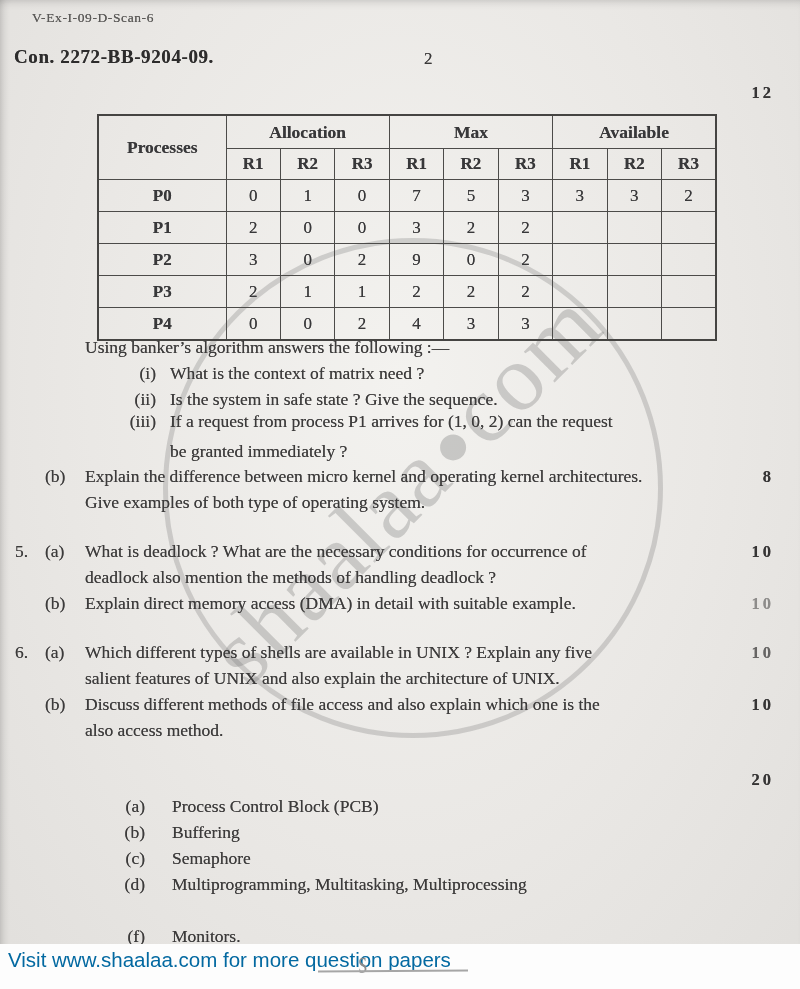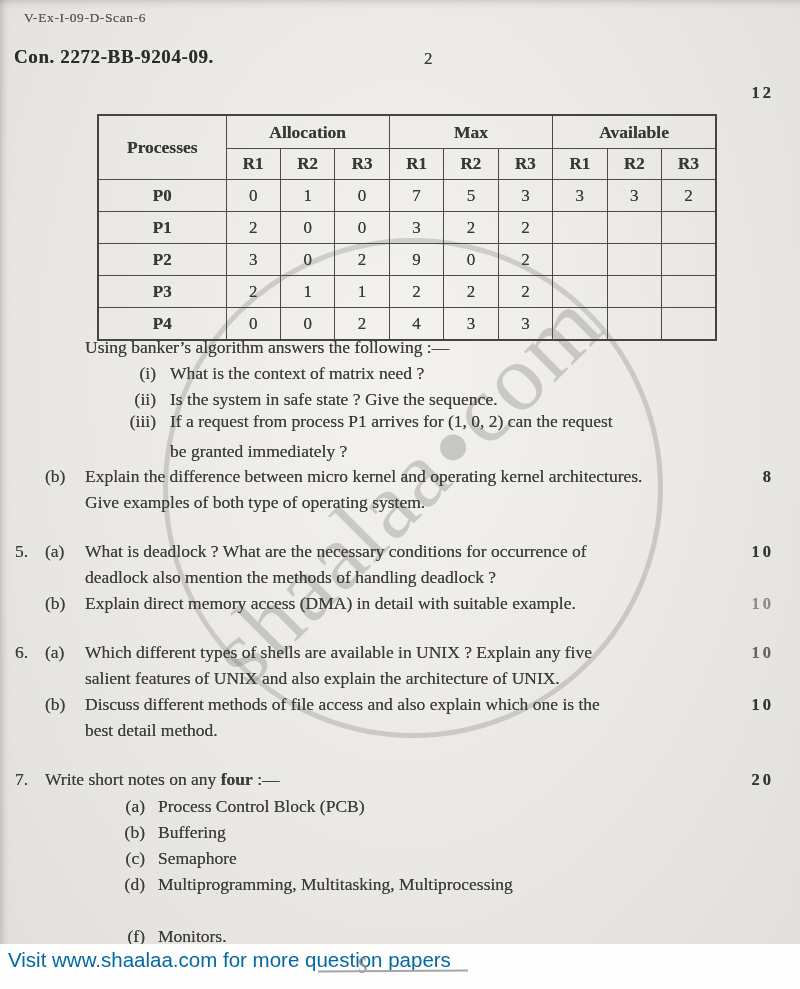--- a/index.html
+++ b/index.html
@@ -26,34 +26,34 @@
     transform:rotate(-45deg);
     font-size:95px;color:rgba(112,112,112,.30);
     letter-spacing:2px;white-space:nowrap;z-index:0;
   }
   .wm-dot{
     display:inline-block;width:26px;height:26px;border-radius:50%;
     background:rgba(112,112,112,.32);margin:0 9px;transform:translateY(6px);
   }
   .content{position:absolute;inset:0;z-index:2;}
   
-  .scan-label{position:absolute;left:24px;top:10px;font-size:13.5px;color:#5b5a58;letter-spacing:.6px;}
+  .scan-label{position:absolute;left:32px;top:10px;font-size:13.5px;color:#5b5a58;letter-spacing:.6px;}
   .exam-code{position:absolute;left:14px;top:46px;font-size:19px;font-weight:bold;color:#2d2c2c;letter-spacing:.6px;}
   .page-num{position:absolute;left:424px;top:49px;font-size:17px;color:#3a3939;}
   
   .line{position:absolute;left:15px;font-size:17.5px;white-space:nowrap;}
   .qnum{display:inline-block;width:30px;}
   .qletter{display:inline-block;width:40px;}
   .cont{left:85px;}
   .subline{left:108px;}
   .sublabel{display:inline-block;width:48px;text-align:right;}
   .subtext{margin-left:14px;}
   .noteline{left:103px;}
   .notelabel{display:inline-block;width:42px;text-align:right;}
-  .notetext{margin-left:13px;}
+  .notetext{margin-left:27px;}
   .marks{
     position:absolute;right:26px;width:44px;text-align:right;
     font-size:16.5px;font-weight:bold;color:#363535;letter-spacing:3px;white-space:nowrap;
   }
   .faded{opacity:.5;}
   .semi-faded{opacity:.72;}
   .bold{font-weight:bold;}
   
   .snap-table{
     position:absolute;left:97px;top:114px;width:620px;
@@ -234,25 +234,22 @@
 
     <div class="line txt" style="top:642px">
       <span class="qnum">6.</span><span class="qletter">(a)</span><span>Which different types of shells are available in UNIX ?  Explain any five</span>
     </div>
     <div class="marks semi-faded txt" style="top:643px">10</div>
     <div class="line cont txt" style="top:668px">salient features of UNIX and also explain the architecture of UNIX.</div>
     <div class="line txt" style="top:694px">
       <span class="qnum"></span><span class="qletter">(b)</span><span>Discuss different methods of file access and also explain which one is the</span>
     </div>
     <div class="marks txt" style="top:695px">10</div>
-    <div class="line cont txt" style="top:720px">best detail method.</div>
-
-    <div class="line txt" style="top:769px">
-      <span class="qnum">7.</span><span>Write short notes on any </span><span class="bold">four</span><span> :—</span>
-    </div>
+    <div class="line cont txt" style="top:720px">also access method.</div>
+
     <div class="marks txt" style="top:770px">20</div>
 
     <div class="line noteline txt" style="top:796px">
       <span class="notelabel">(a)</span><span class="notetext">Process Control Block (PCB)</span>
     </div>
     <div class="line noteline txt" style="top:822px">
       <span class="notelabel">(b)</span><span class="notetext">Buffering</span>
     </div>
     <div class="line noteline txt" style="top:848px">
       <span class="notelabel">(c)</span><span class="notetext">Semaphore</span>

